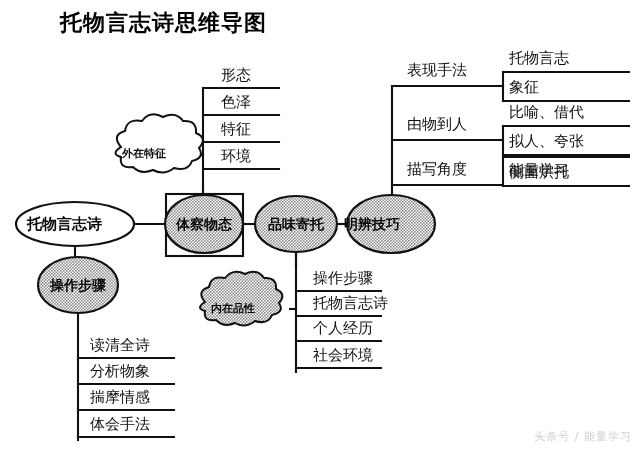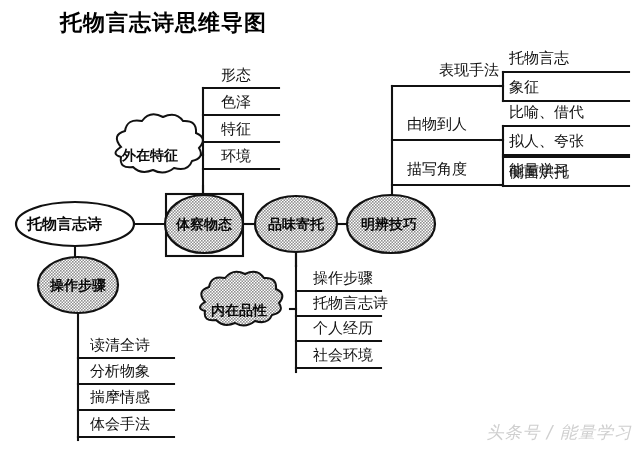--- a/index.html
+++ b/index.html
@@ -20,28 +20,28 @@
 
   
   .leaf{font-size:15px;color:#111;font-weight:normal;}
 
   
   .nodetext{
     position:absolute;white-space:nowrap;font-size:14px;font-weight:bold;
     color:#0a0a0a;text-align:right;line-height:1;
   }
   .cloudtext{
-    position:absolute;white-space:nowrap;font-size:14px;font-weight:bold;
+    position:absolute;white-space:nowrap;font-size:11px;font-weight:bold;
     color:#0a0a0a;line-height:1;
   }
 
   
   #watermark{
-    position:absolute;right:8px;bottom:10px;font-size:17px;
-    color:#cfcfcf;letter-spacing:1px;white-space:nowrap;font-style:italic;
+    position:absolute;right:8px;bottom:10px;font-size:11px;
+    color:#cfcfcf;letter-spacing:1px;white-space:nowrap;
   }
   svg{display:block;}
 </style>
 </head>
 <body>
 
 <svg id="canvas" viewBox="0 0 640 454" width="640" height="454">
 
   <defs>
     <pattern id="grayfill" patternUnits="userSpaceOnUse" width="3" height="3">
@@ -137,21 +137,21 @@
   </g>
 </svg>
 
 <div class="lbl" id="title">托物言志诗思维导图</div>
 
 <div class="lbl leaf" style="left:221px;top:68px;">形态</div>
 <div class="lbl leaf" style="left:221px;top:95px;">色泽</div>
 <div class="lbl leaf" style="left:221px;top:122px;text-align:center;">特征</div>
 <div class="lbl leaf" style="left:221px;top:149px;">环境</div>
 
-<div class="lbl leaf" style="left:407px;top:63px;margin-left:32px;">表现手法</div>
+<div class="lbl leaf" style="left:407px;top:63px;">表现手法</div>
 <div class="lbl leaf" style="left:407px;top:117px;">由物到人</div>
 <div class="lbl leaf" style="left:407px;top:162px;">描写角度</div>
 
 <div class="lbl leaf" style="left:509px;top:51px;">托物言志</div>
 <div class="lbl leaf" style="left:509px;top:80px;">象征</div>
 <div class="lbl leaf" style="left:509px;top:105px;">比喻、借代</div>
 <div class="lbl leaf" style="left:509px;top:134px;">拟人、夸张</div>
 <div class="lbl leaf" style="left:509px;top:163px;">能量学习</div>
 
 <div class="lbl leaf" style="left:509px;top:165px;">侧面烘托</div>
@@ -162,19 +162,19 @@
 <div class="lbl leaf" style="left:313px;top:348px;">社会环境</div>
 
 <div class="lbl leaf" style="left:90px;top:338px;">读清全诗</div>
 <div class="lbl leaf" style="left:90px;top:364px;">分析物象</div>
 <div class="lbl leaf" style="left:90px;top:390px;">揣摩情感</div>
 <div class="lbl leaf" style="left:90px;top:417px;">体会手法</div>
 
 <div class="nodetext" style="left:27px;top:217px;font-size:15px;">托物言志诗</div>
 <div class="nodetext" style="left:176px;top:217px;">体察物态</div>
 <div class="nodetext" style="left:268px;top:217px;">品味寄托</div>
-<div class="nodetext" style="left:361px;top:217px;">明辨技巧</div>
+<div class="nodetext" style="left:344px;top:217px;">明辨技巧</div>
 <div class="nodetext" style="left:50px;top:278px;">操作步骤</div>
 
 <div class="cloudtext" style="left:122px;top:148px;">外在特征</div>
 <div class="cloudtext" style="left:211px;top:303px;">内在品性</div>
 
 <div id="watermark">头条号 / 能量学习</div>
 
 </body></html>

